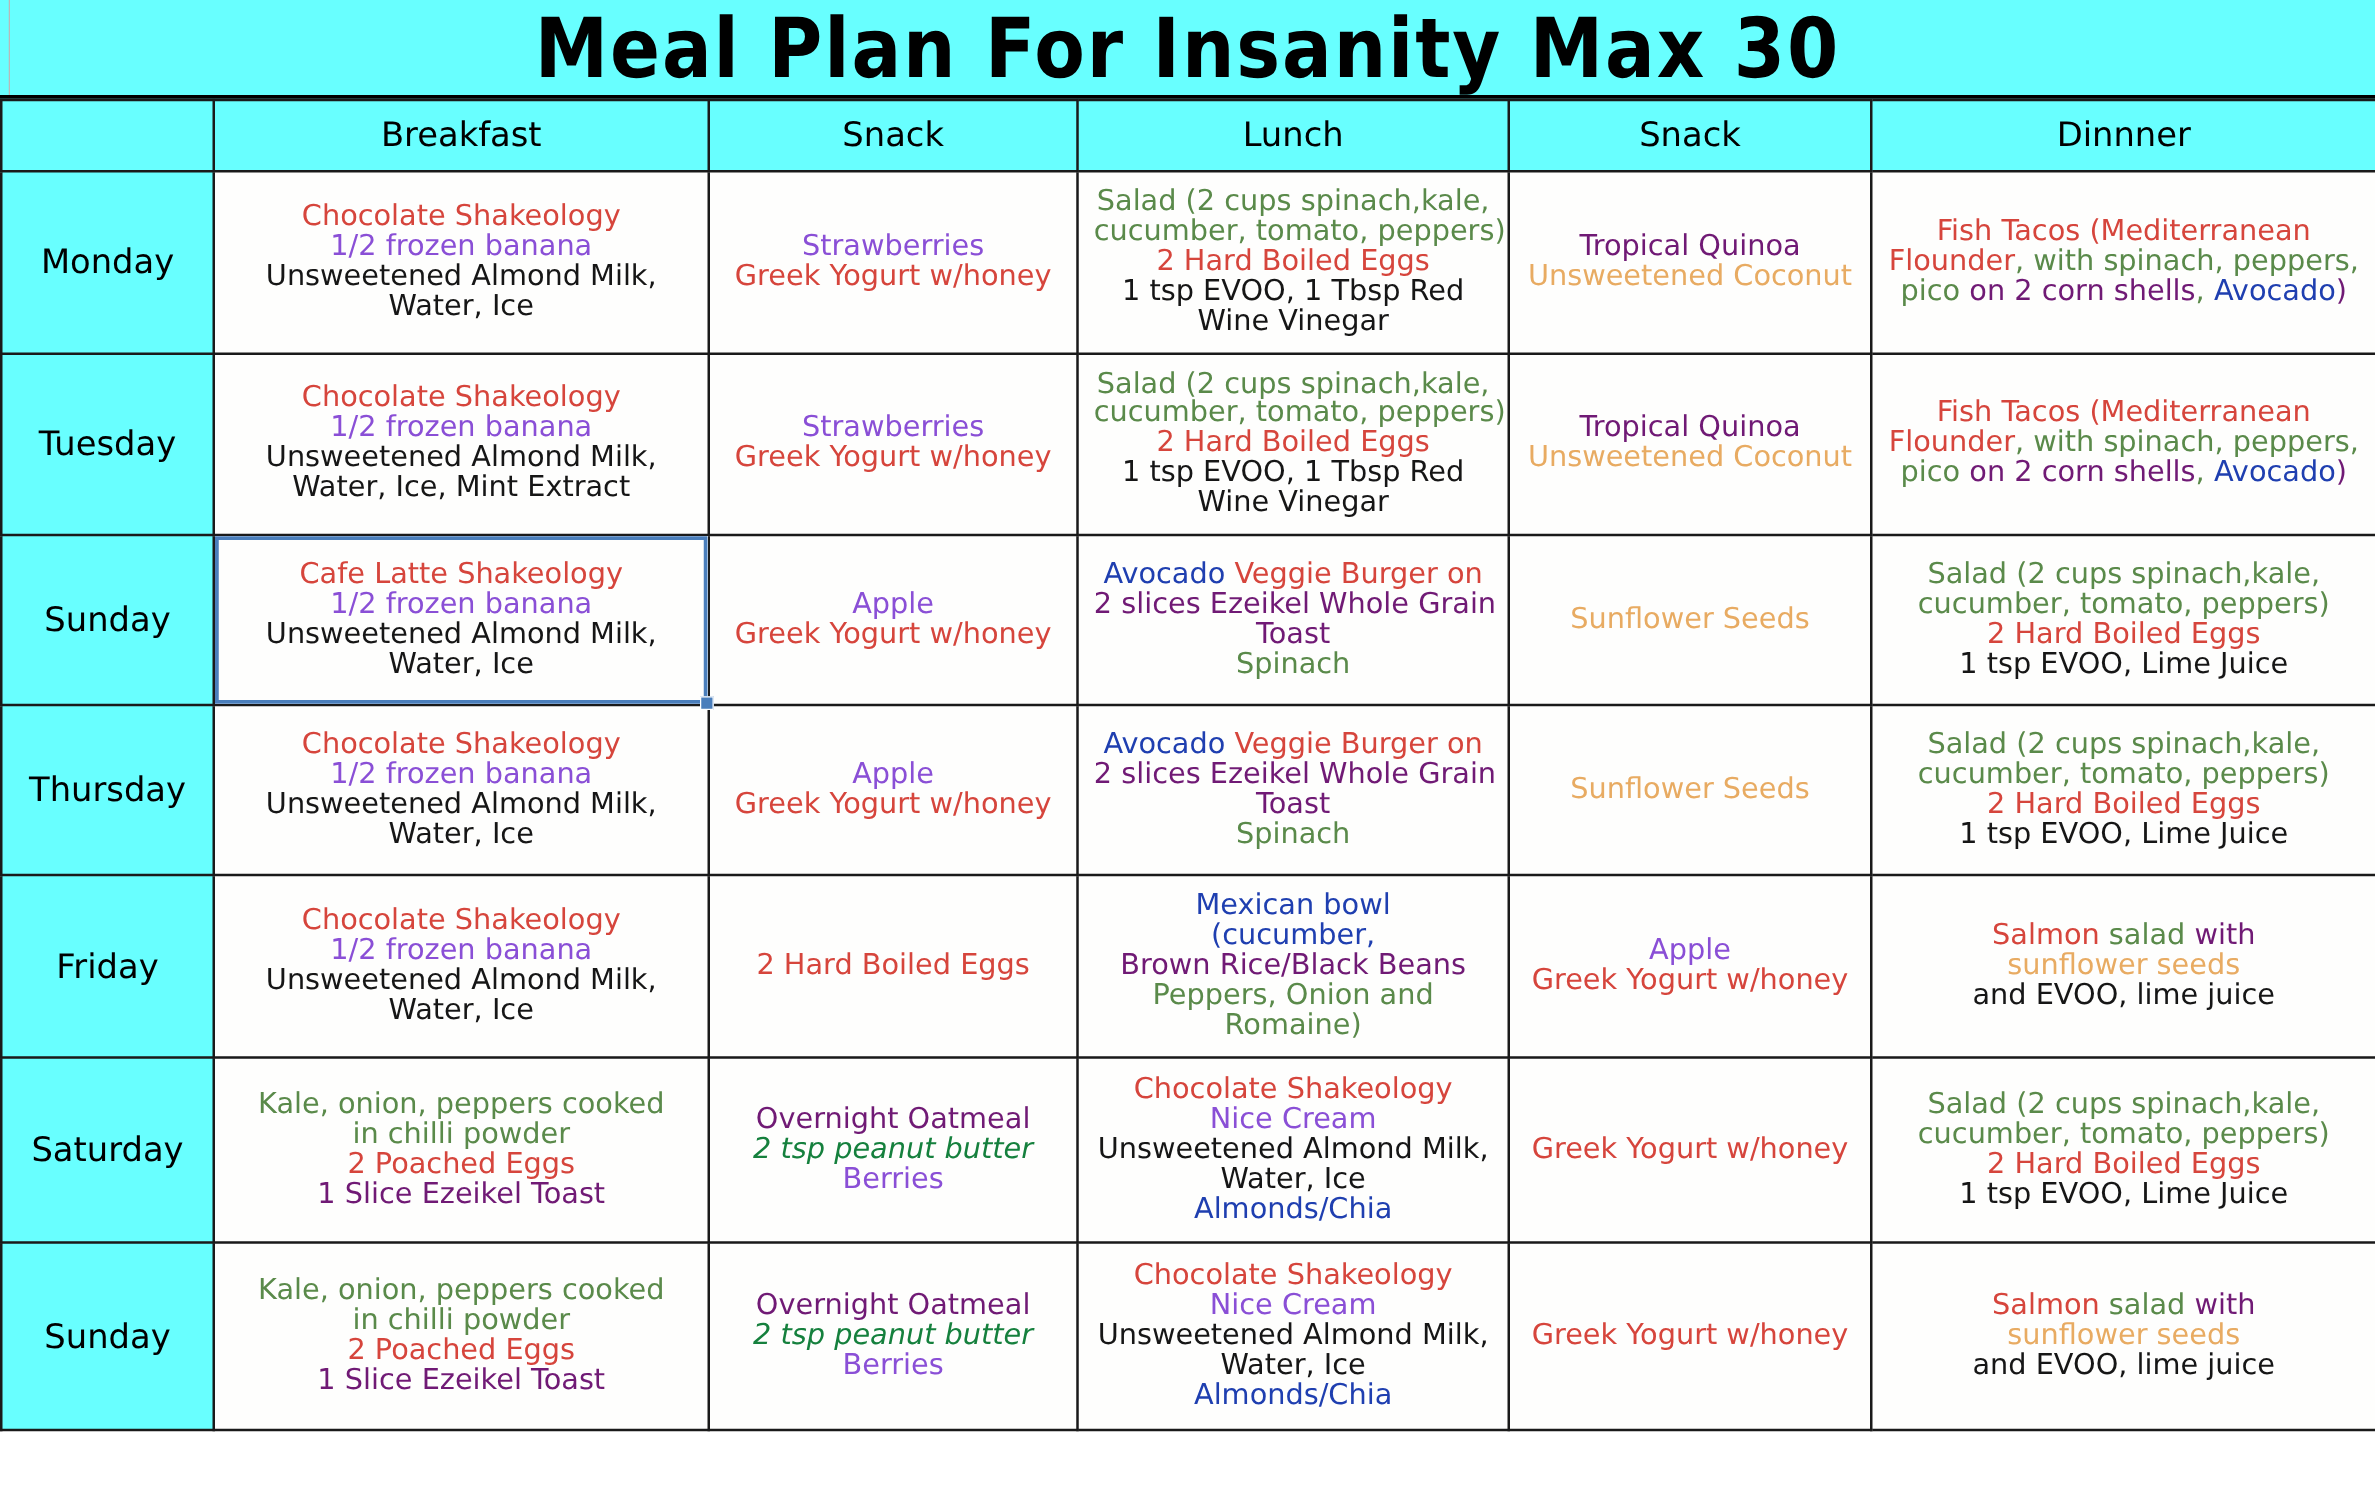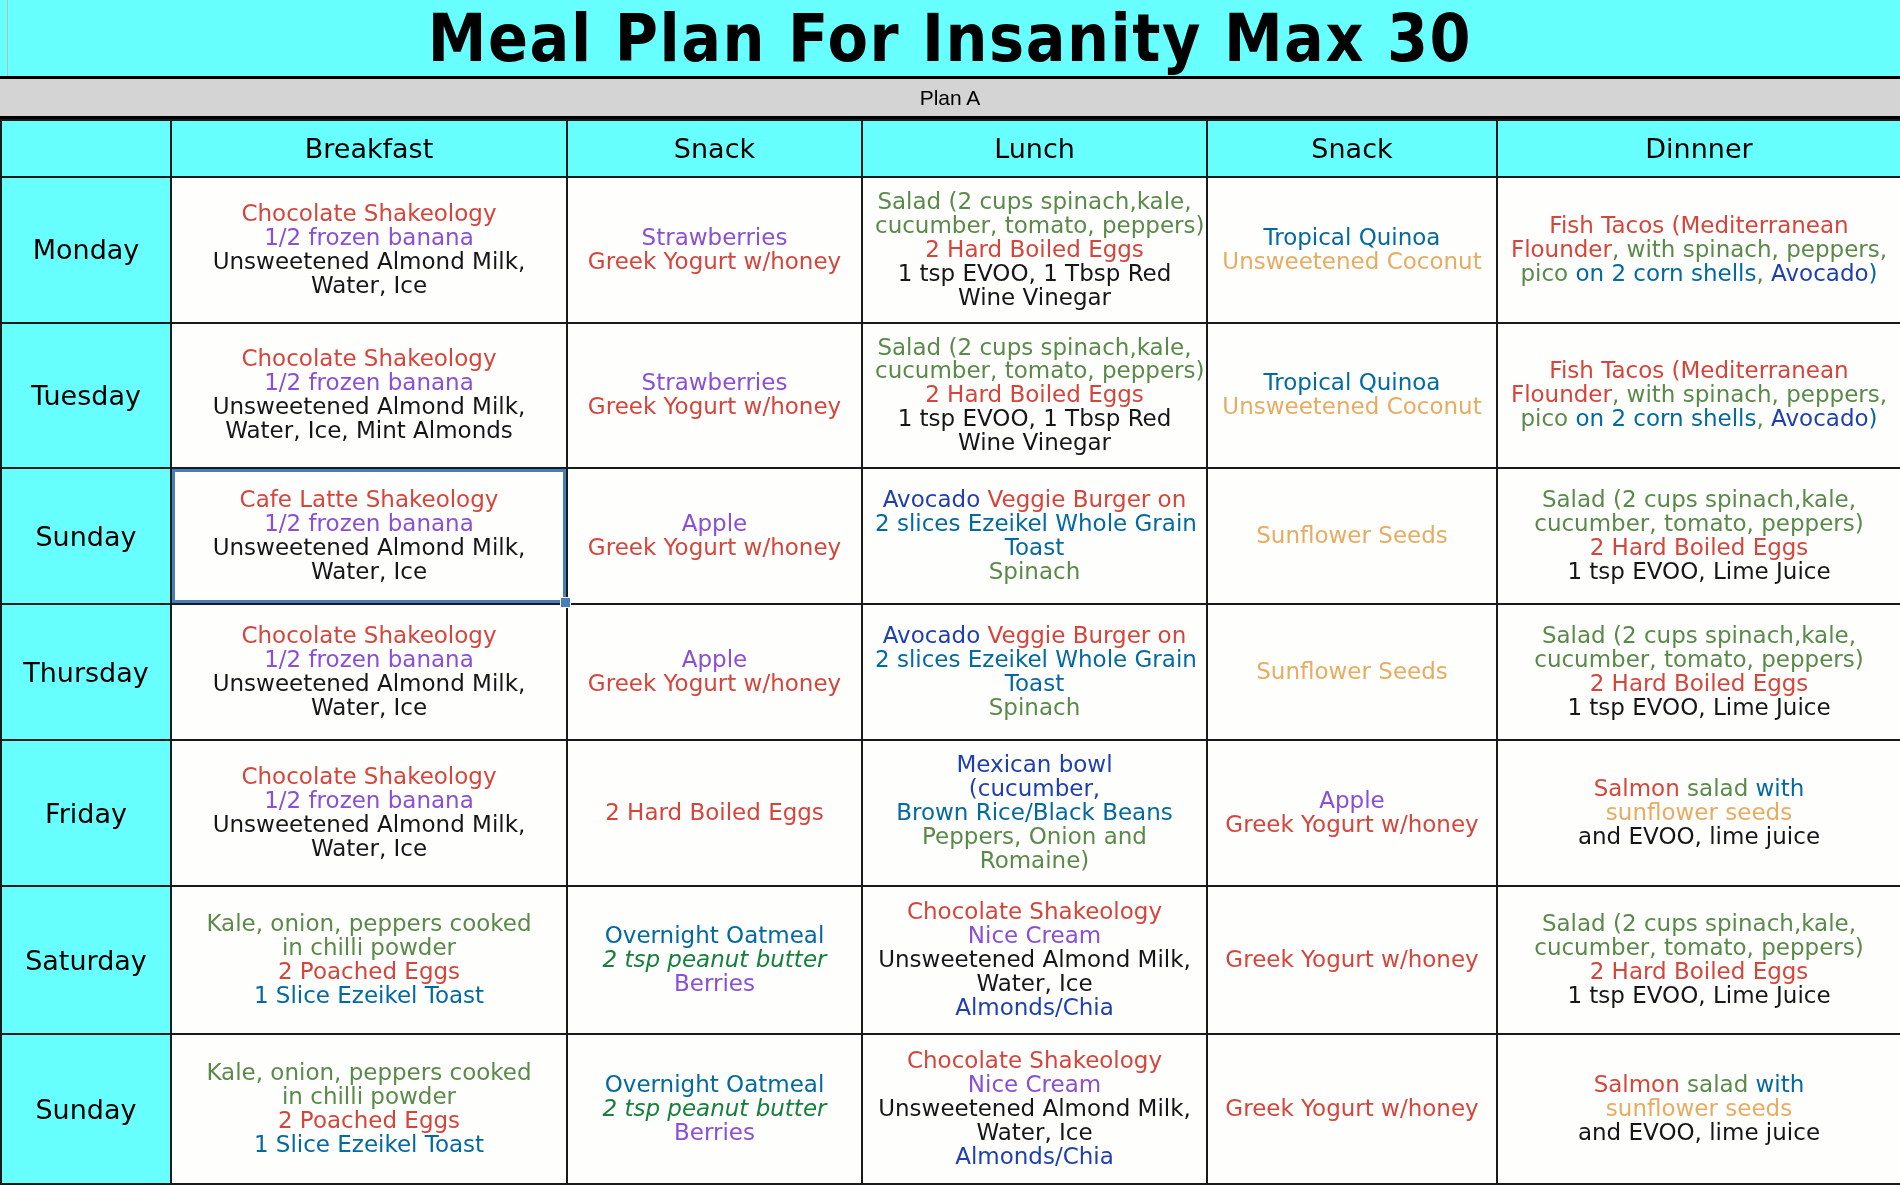--- a/index.html
+++ b/index.html
@@ -133,40 +133,37 @@
     background: #4a7ebb;
     border: 1px solid #ffffff;
     z-index: 5;
   }
 
   
   .c-red    { color: #d6453c; }
   .c-purple { color: #8a4fd6; }
   .c-black  { color: #161616; }
   .c-green  { color: #5a8a4a; }
-  .c-tan    { color: #0369a1; }
+  .c-tan    { color: #701a75; }
   .c-tan2   { color: #e8ab62; }
   .c-blue   { color: #1f3fb0; }
   .c-gray   { color: #15803d; font-style: italic; }
 
   
   tr.last td { border-bottom: 2px solid #1a1a1a; }
 </style>
 </head>
 <body>
 
 <div id="sheet">
 
   <div class="title-bar">
     <div class="title-text">Meal Plan For Insanity Max 30</div>
   </div>
 
-  <div class="plan-bar">
-    <div class="plan-text">Plan A</div>
-  </div>
 
   <table class="grid">
     <colgroup>
       <col class="c-day">
         <col class="c-bk">
         <col class="c-sn1">
       <col class="c-lu">
         <col class="c-sn2">
         <col class="c-di">
     </colgroup>
@@ -209,21 +206,21 @@
             <span class="ln"><span class="c-red">Flounder</span><span class="c-green">, with spinach, peppers,</span></span>
             <span class="ln"><span class="c-green">pico </span><span class="c-tan">on 2 corn shells</span><span class="c-green">, </span><span class="c-blue">Avocado</span><span class="c-tan">)</span></span>
           </td>
         </tr>
         <tr style="height: 137px;">
           <td class="day">Tuesday</td>
           <td class="meal">
             <span class="ln"><span class="c-red">Chocolate Shakeology</span></span>
             <span class="ln"><span class="c-purple">1/2 frozen banana</span></span>
             <span class="ln"><span class="c-black">Unsweetened Almond Milk,</span></span>
-            <span class="ln"><span class="c-black">Water, Ice, Mint Almonds</span></span>
+            <span class="ln"><span class="c-black">Water, Ice, Mint Extract</span></span>
           </td>
           <td class="meal">
             <span class="ln"><span class="c-purple">Strawberries</span></span>
             <span class="ln"><span class="c-red">Greek Yogurt w/honey</span></span>
           </td>
           <td class="meal">
             <span class="ln"><span class="c-green">Salad (2 cups spinach,kale,</span></span>
             <span class="ln"><span class="c-green">cucumber, tomato, peppers)</span></span>
             <span class="ln"><span class="c-red">2 Hard Boiled Eggs</span></span>
             <span class="ln"><span class="c-black">1 tsp EVOO, 1 Tbsp Red</span></span>

